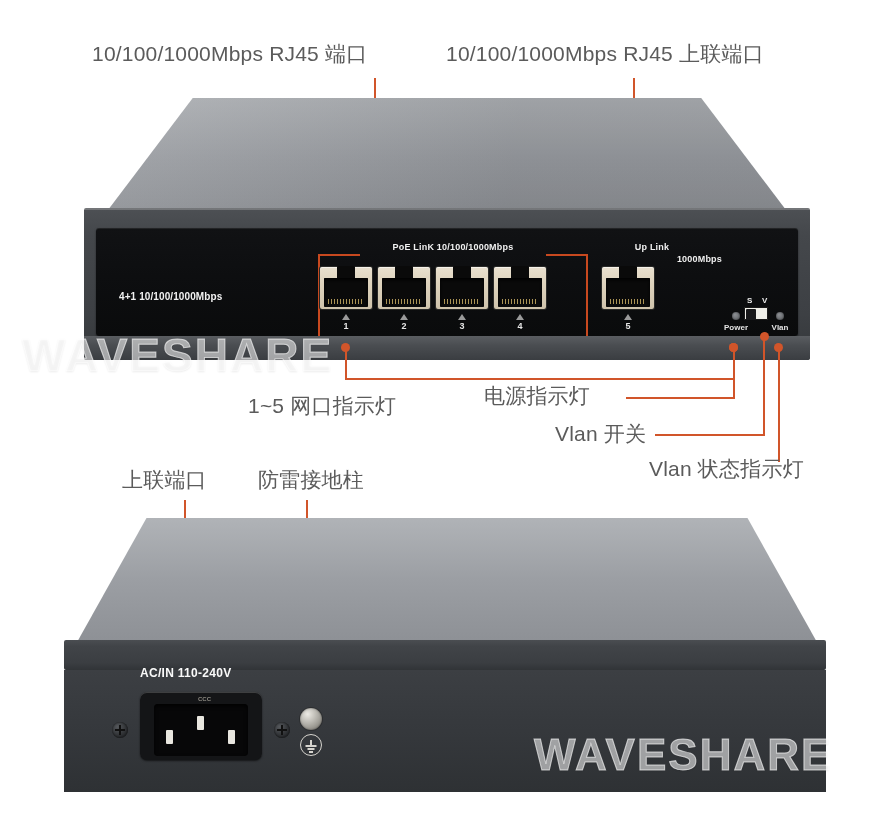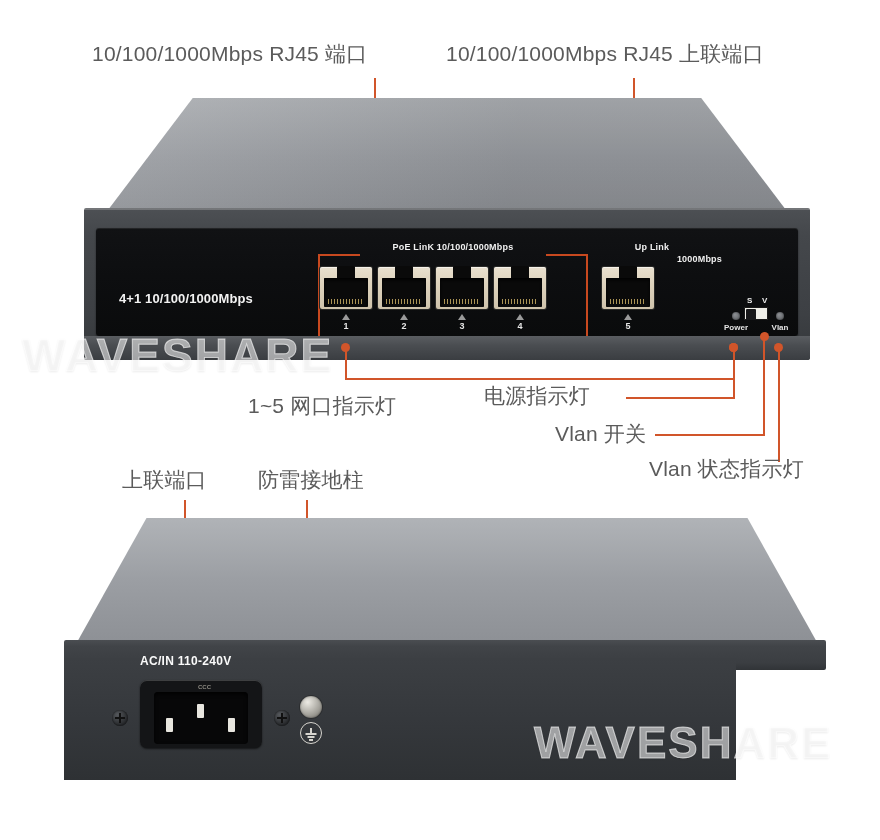--- a/index.html
+++ b/index.html
@@ -66,21 +66,21 @@
     background: linear-gradient(180deg,#5a5d61 0%, #4a4d51 40%, #3a3d41 100%);
     border-radius:0 0 3px 3px;
   }
 
   
   .brand-main {
     position:absolute; color:#e8562a; font-weight:700; font-size:17px;
     letter-spacing:.2px; white-space:nowrap;
   }
   .brand-sub {
-    position:absolute; color:#f2f2f2; font-weight:700; font-size:13px;
+    position:absolute; color:#f2f2f2; font-weight:700; font-size:10px;
     letter-spacing:.1px; white-space:nowrap;
   }
 
   
   .silk {
     position:absolute; color:#f0f0f0; font-size:9px; font-weight:700;
     white-space:nowrap; letter-spacing:.2px; text-align:center;
   }
 
   
@@ -336,21 +336,21 @@
   <div class="callout-label" style="left:258px; top:466px;font-family:Liberation Mono, monospace;">防雷接地柱</div>
   <div class="cl-v" style="left:306px; top:500px; height:190px;"></div>
   <div class="cl-dot" style="left:302px; top:686px;"></div>
 
   <div id="unit-bottom">
 
     <div class="rear-top-face" style="left:76px; top:18px; width:742px; height:126px;"></div>
 
     <div class="rear-front" style="left:64px; top:140px; width:762px; height:30px;"></div>
 
-    <div class="rear-black" style="left:64px; top:158px; width:672px; height:122px;">
+    <div class="rear-black" style="left:64px; top:170px; width:762px; height:122px;">
 
       <div class="ac-label" style="left:76px; top:-4px;">AC/IN 110-240V</div>
 
       <div class="screw" style="left:48px; top:52px; width:16px; height:16px;"></div>
 
       <div class="iec-outer" style="left:76px; top:22px; width:122px; height:68px;">
         <div class="iec-inner" style="left:14px; top:12px; width:94px; height:52px;">
           <div class="iec-pin" style="left:12px; top:26px; width:7px; height:14px;"></div>
           <div class="iec-pin" style="left:43px; top:12px; width:7px; height:14px;"></div>
           <div class="iec-pin" style="left:74px; top:26px; width:7px; height:14px;"></div>

